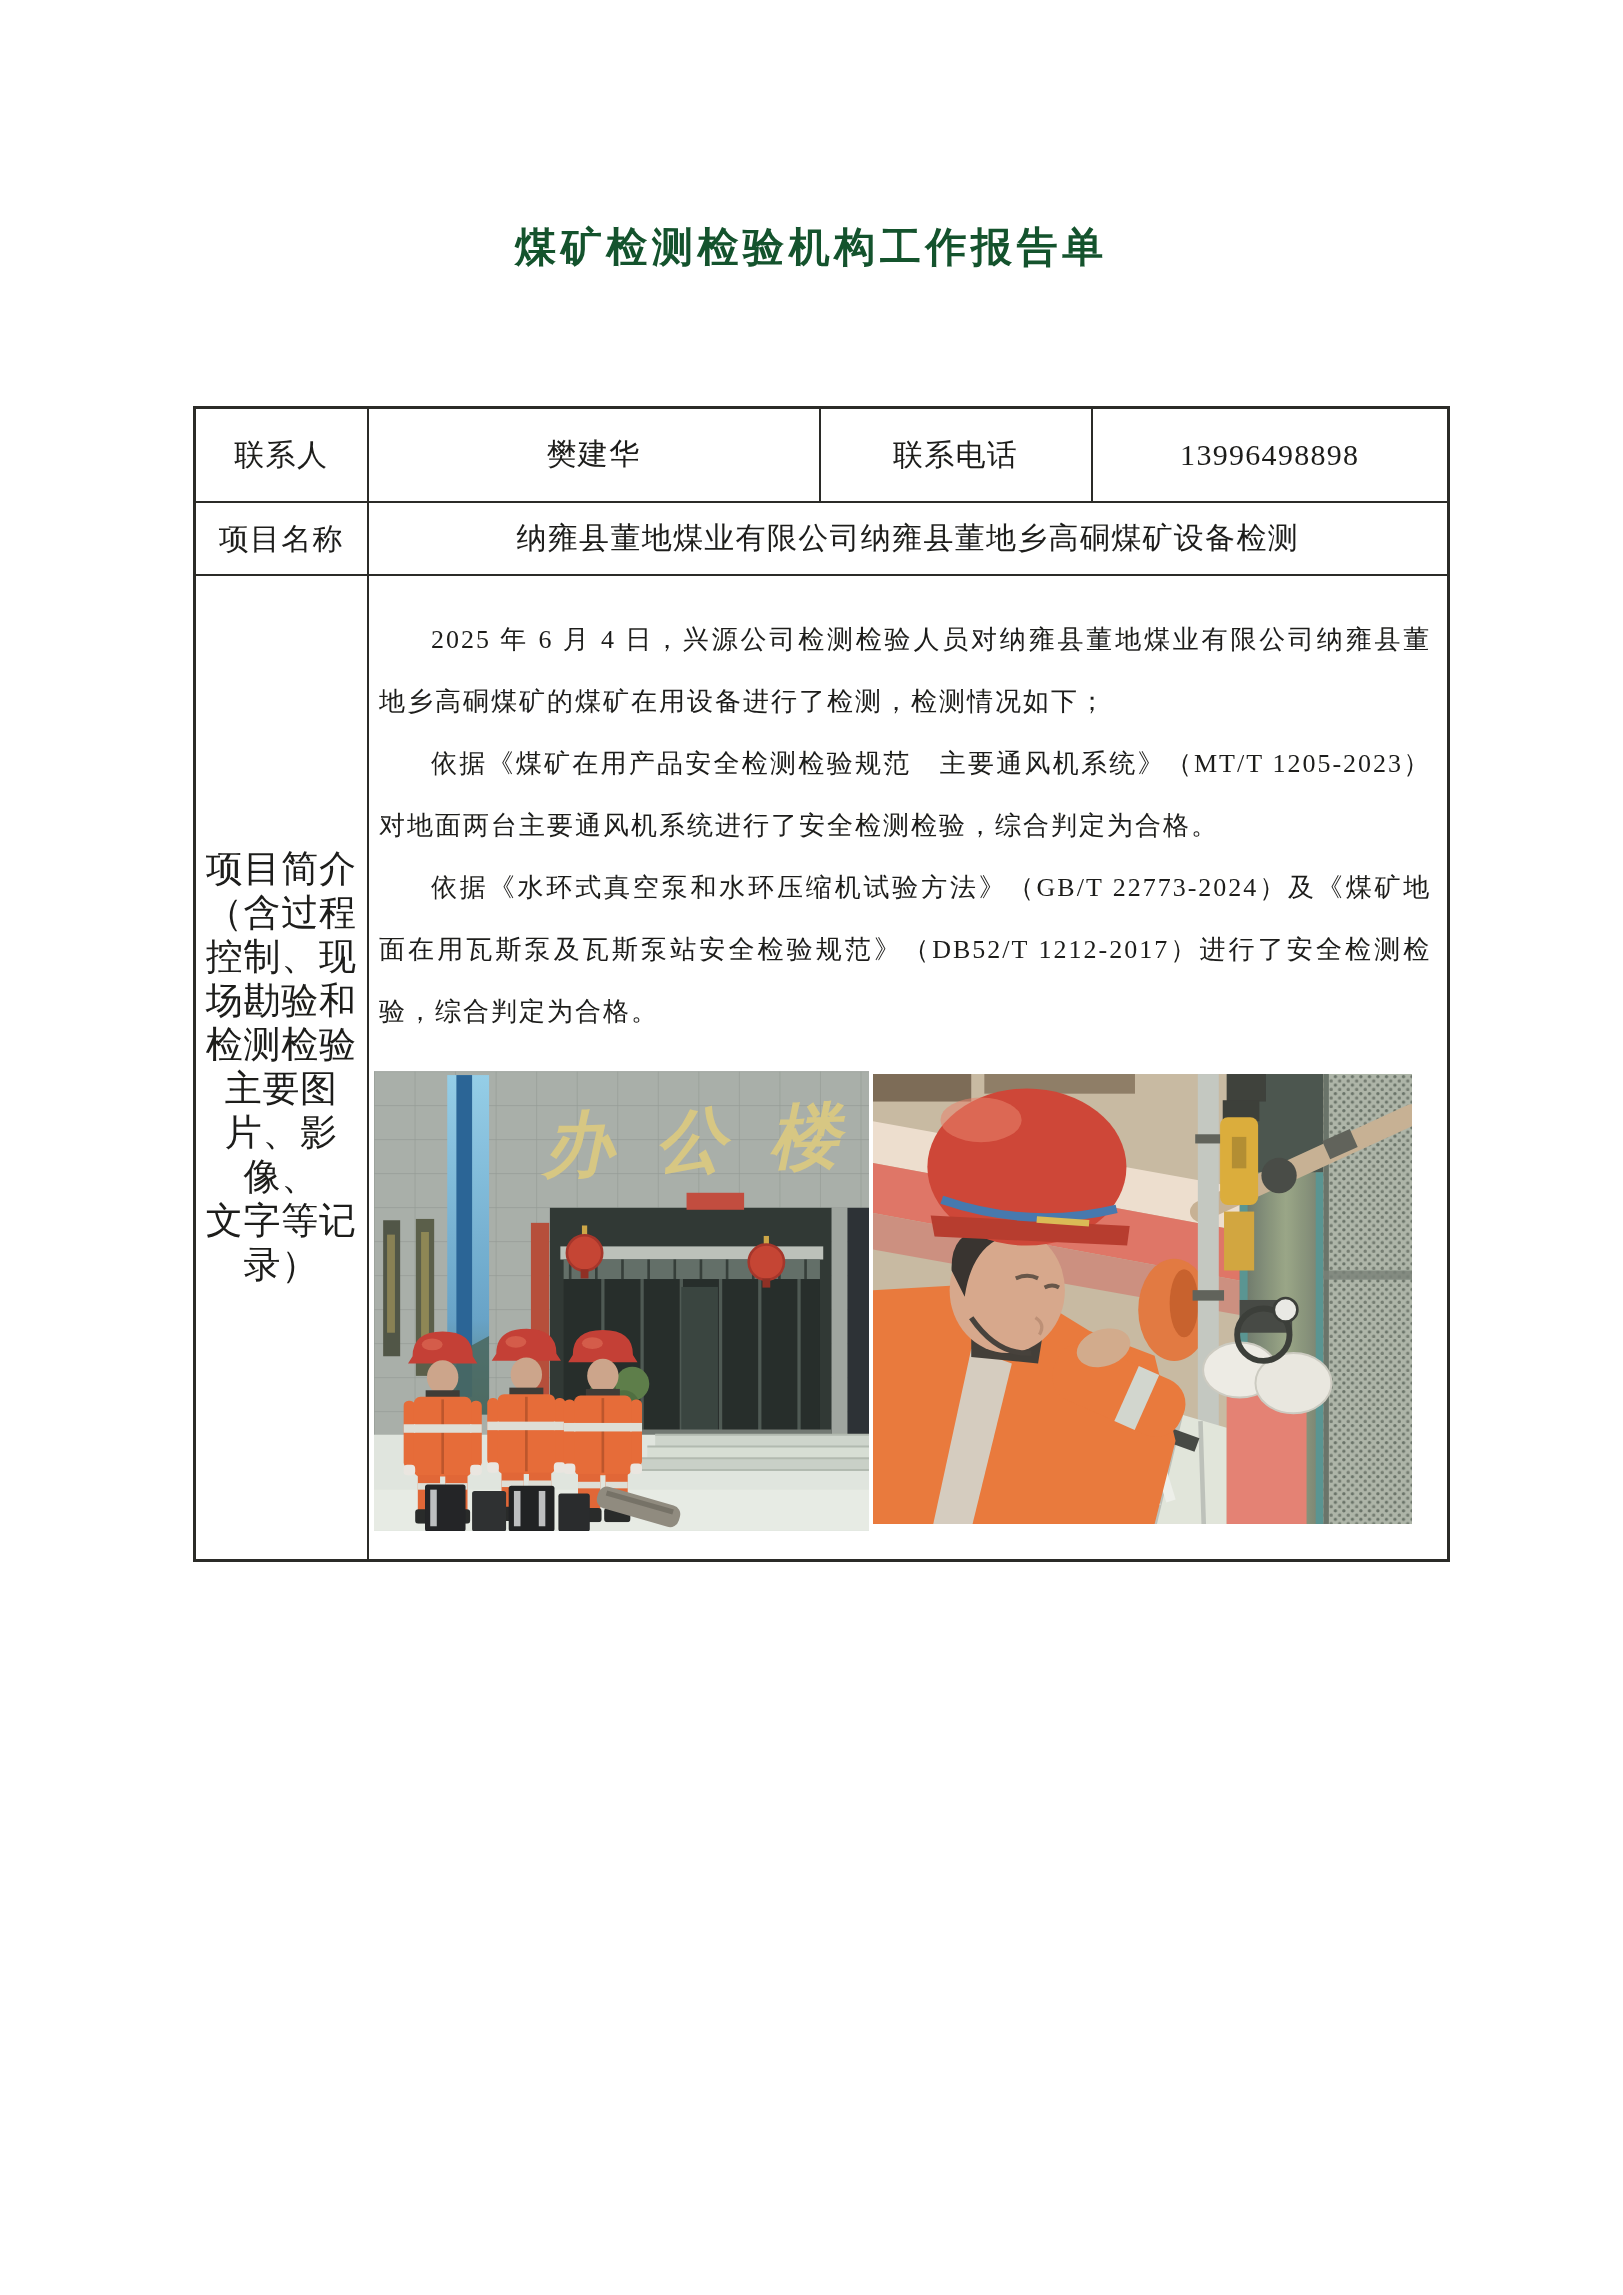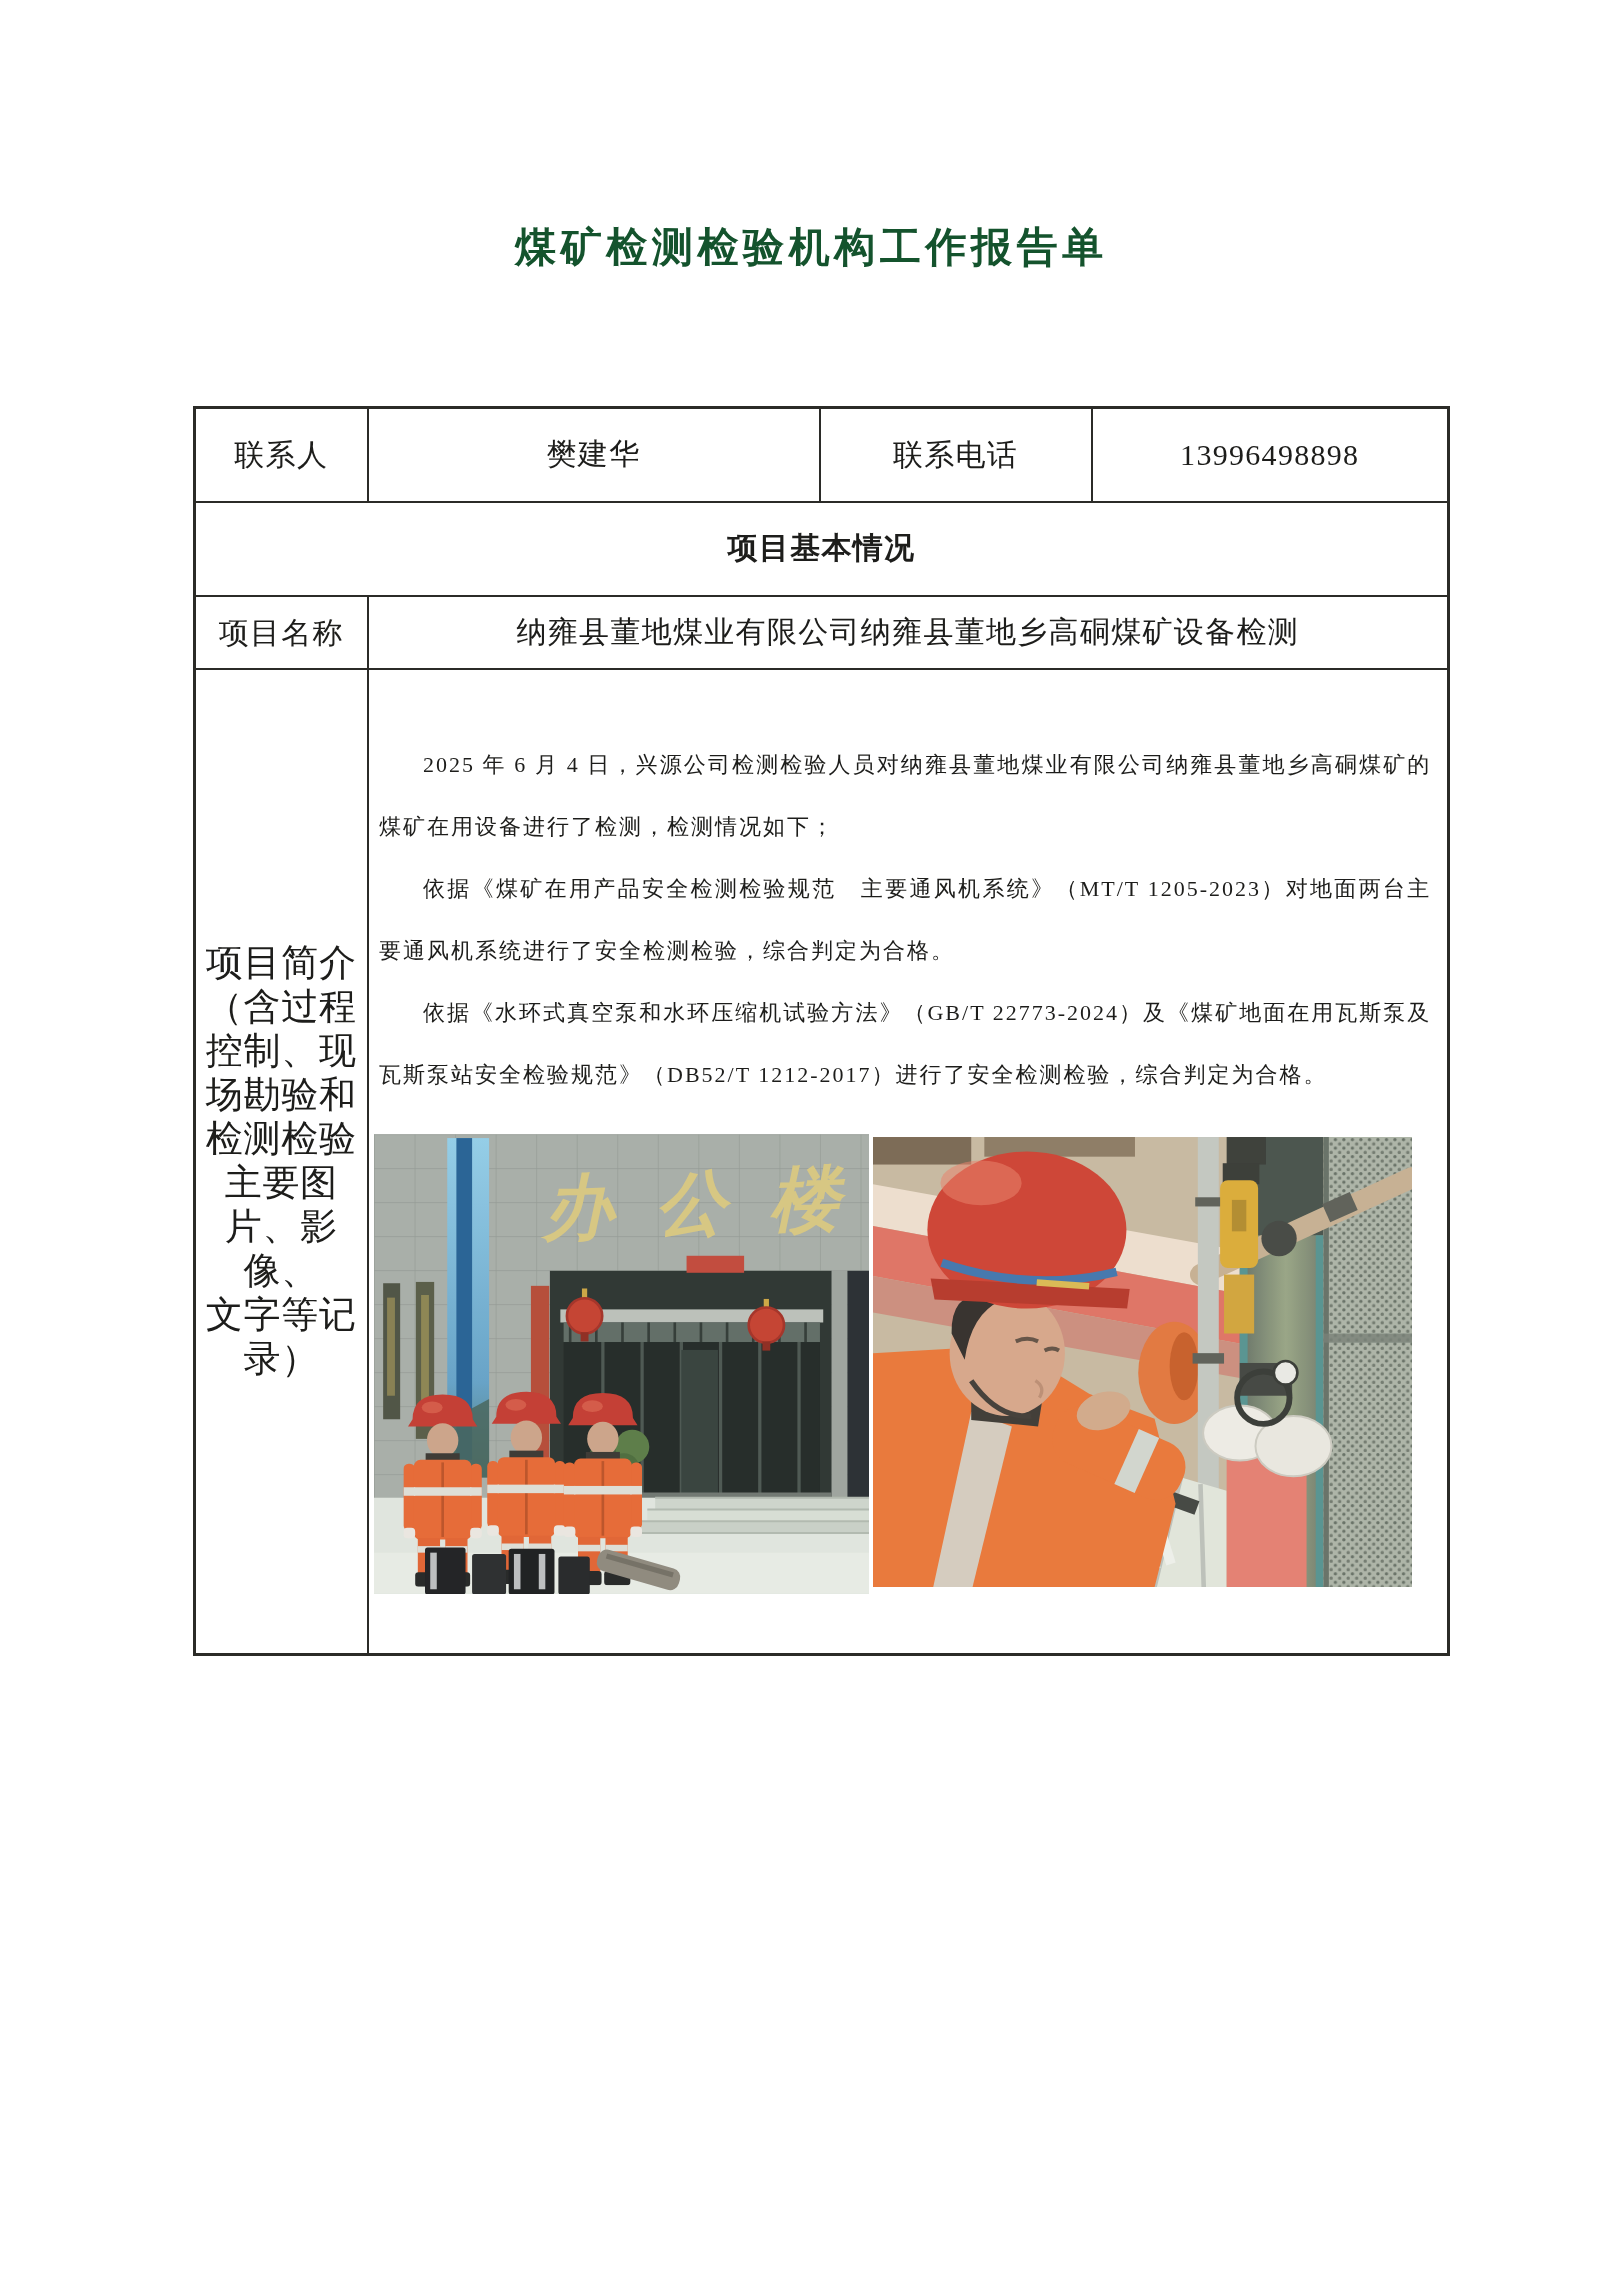--- a/index.html
+++ b/index.html
@@ -24,21 +24,21 @@
     text-align:center;vertical-align:middle;
     font-size:30px;letter-spacing:1.3px;color:#1d1d1b;
   }
   .label-cell{line-height:39px;}
   .section-header-cell{font-weight:700;font-size:30px;letter-spacing:2px;}
   .brief-label-cell{vertical-align:middle;}
   .brief-label-cell .lbl-line{display:block;font-size:37px;line-height:44px;letter-spacing:0.7px;}
   .brief-content-cell{text-align:left;vertical-align:top;overflow:hidden;}
   .brief-text{padding:5.2px 15.7px 0 10.5px;}
   .brief-text p{
-    margin:0;font-size:22px;line-height:62px;letter-spacing:2px;
+    margin:0;font-size:26px;line-height:62px;letter-spacing:2px;
     text-align:justify;text-indent:2em;
   }
   .photos-row{display:flex;align-items:flex-start;margin:27.5px 0 0 5.9px;}
   .photo{display:block;flex:0 0 auto;}
   .photo-right{margin-left:3.9px;margin-top:3.9px;}
 </style>
 </head>
 <body>
 
 <div class="page-title">煤矿检测检验机构工作报告单</div>
@@ -49,23 +49,20 @@
       <col style="width:452px">
       <col style="width:272px">
       <col style="width:357px">
   </colgroup>
   <tbody>
   <tr style="height:94px">
     <td class="label-cell">联系人</td>
     <td>樊建华</td>
     <td class="label-cell">联系电话</td>
     <td>13996498898</td>
-  </tr>
-  <tr style="height:94px">
-    <td colspan="4" class="section-header-cell">项目基本情况</td>
   </tr>
   <tr style="height:73px">
     <td class="label-cell">项目名称</td>
     <td colspan="3">纳雍县董地煤业有限公司纳雍县董地乡高硐煤矿设备检测</td>
   </tr>
   <tr style="height:986px">
     <td class="brief-label-cell">
       <span class="lbl-line">项目简介</span>
       <span class="lbl-line">（含过程</span>
       <span class="lbl-line">控制、现</span>

